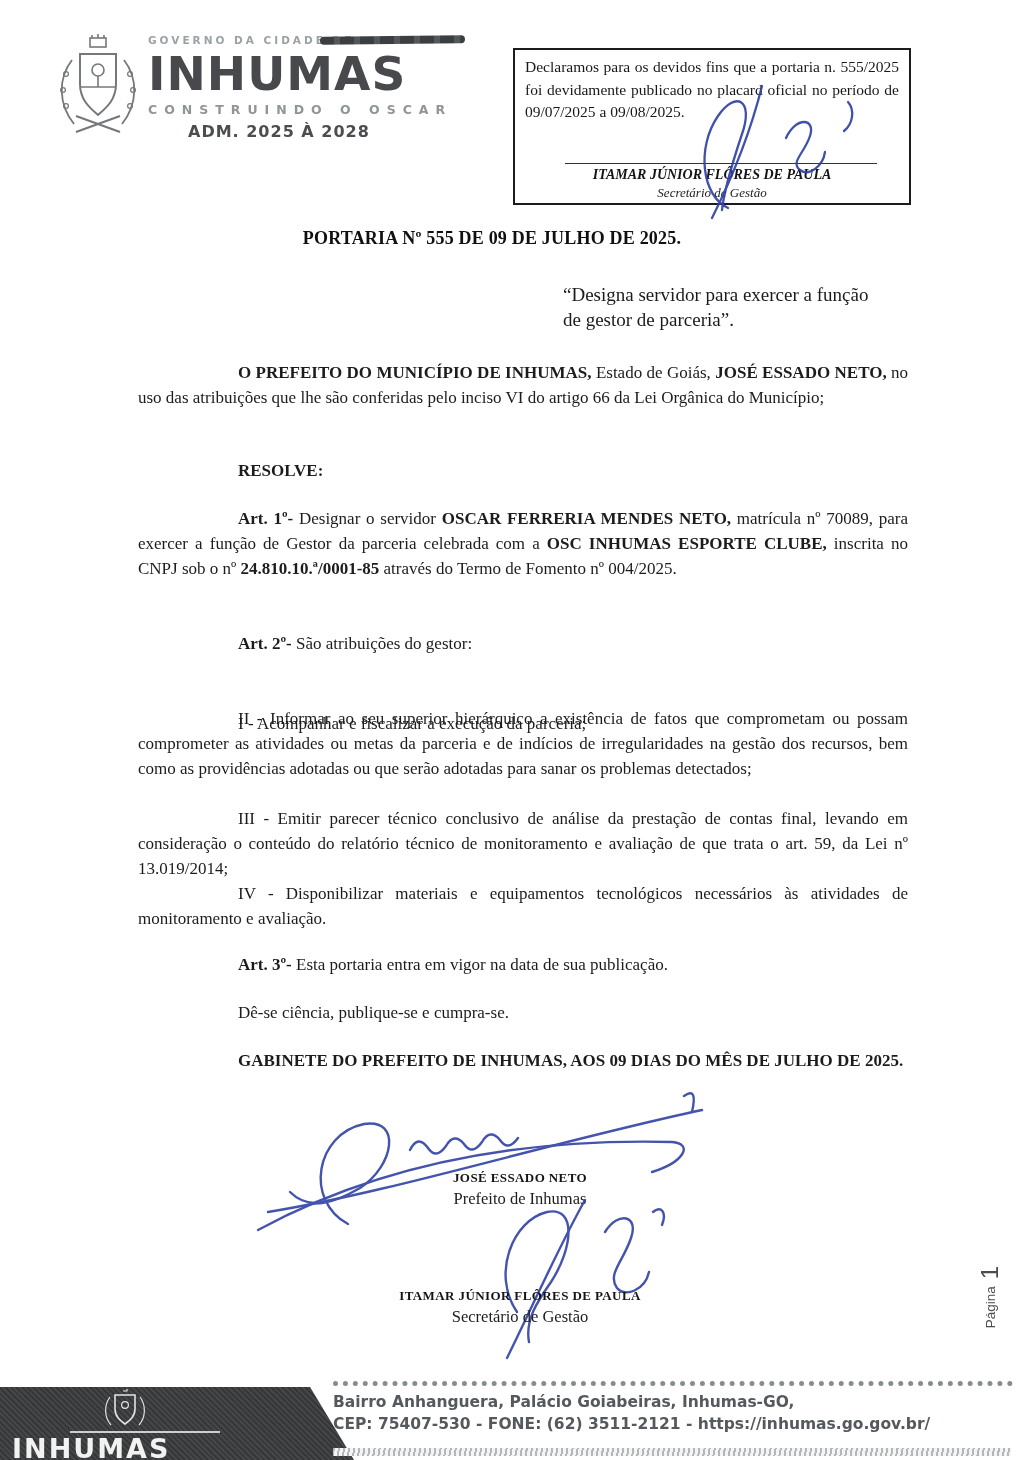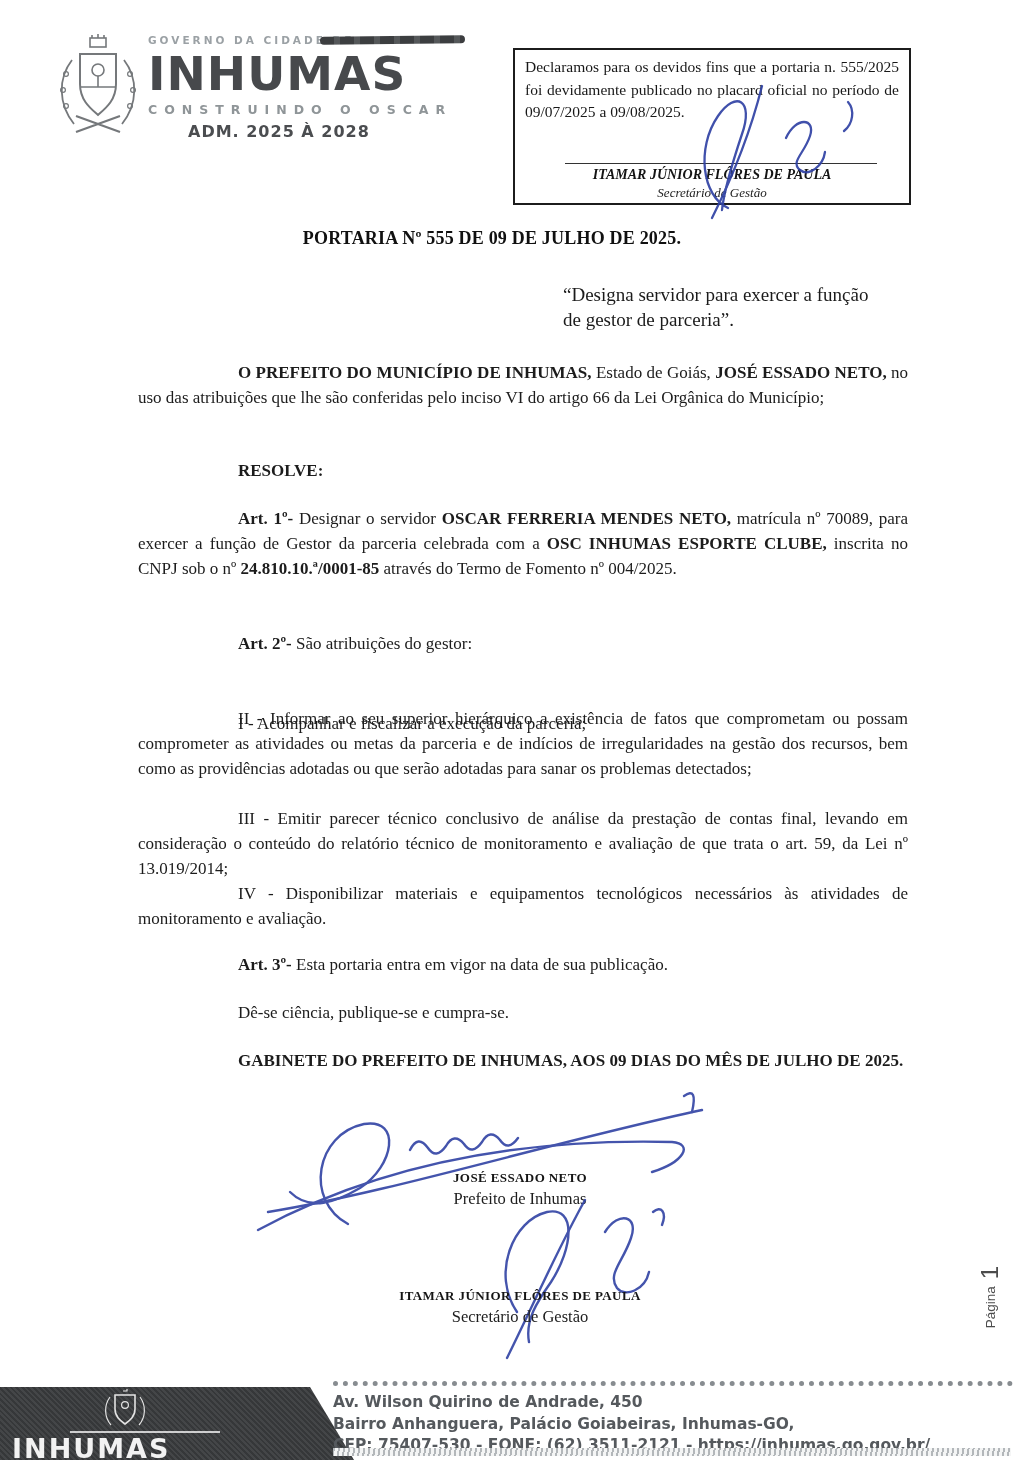--- a/index.html
+++ b/index.html
@@ -176,19 +176,18 @@
         <circle cx="27" cy="16" r="3.4" stroke-width="1.2"></circle>
         <path d="M12,8 C6,16 6,28 13,36 M42,8 C48,16 48,28 41,36" stroke-width="1.2"></path>
         <path d="M25,2 h4 v-2" stroke-width="1.2"></path>
       </svg>
     </div>
     <div class="footer-rule"></div>
     <div class="footer-city">INHUMAS</div>
   </div>
 
   <div class="footer-addr">
-    <div>Av. Wilson Quirino de Andrade, 450</div>
     <div>Bairro Anhanguera, Palácio Goiabeiras,  Inhumas-GO,</div>
     <div>CEP: 75407-530 - FONE: (62) 3511-2121 - https://inhumas.go.gov.br/</div>
   </div>
   <div class="footer-hatch"></div>
 
 </div>
 
 </body></html>

